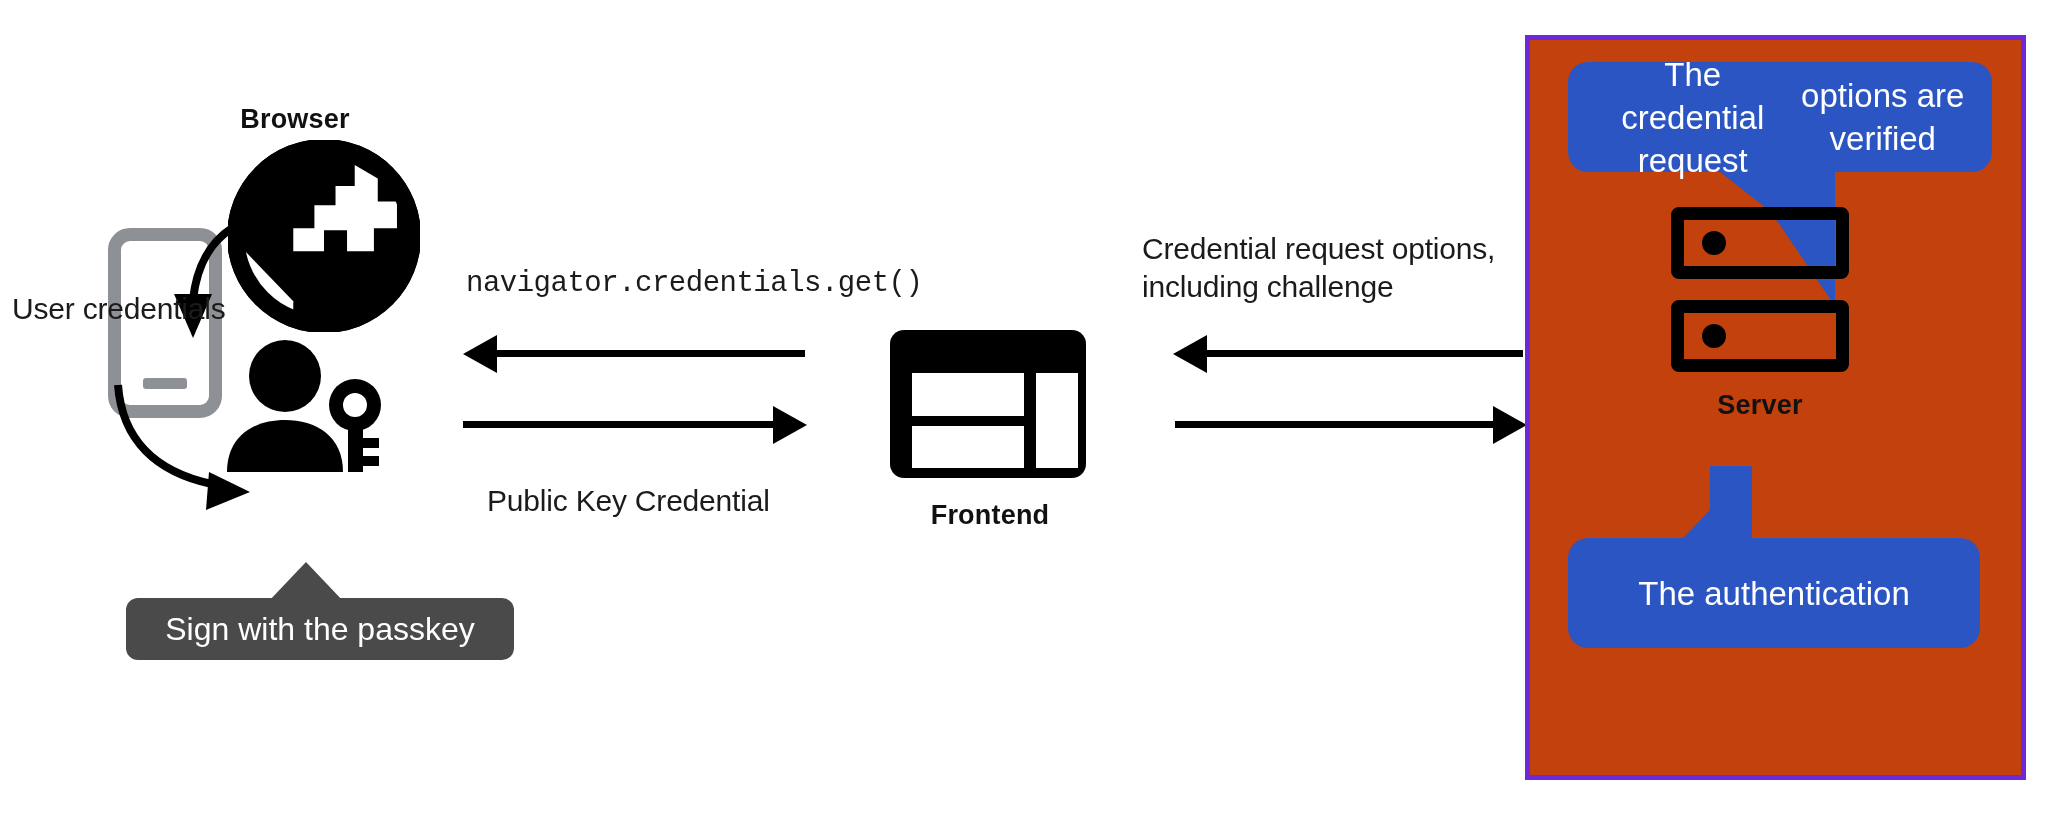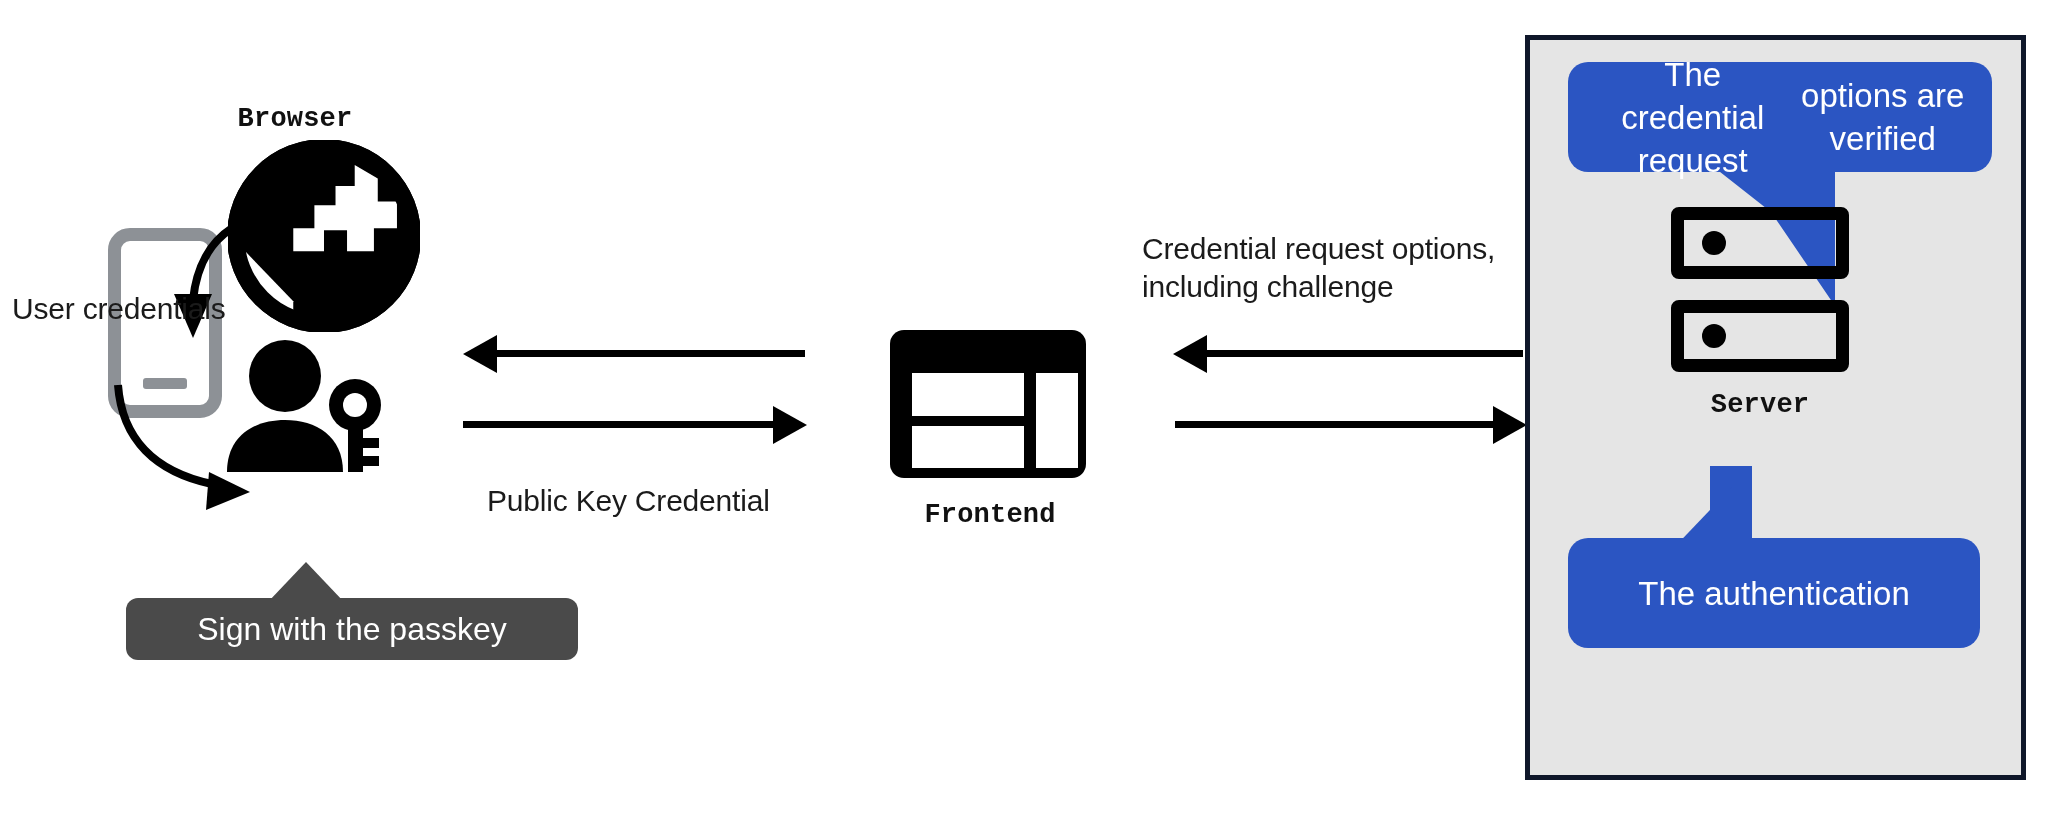--- a/index.html
+++ b/index.html
@@ -30,21 +30,21 @@
     white-space: pre;
     letter-spacing: -0.2px;
   }
   .lbl.mono {
     font-family: "Liberation Mono", monospace;
     font-size: 29px;
     letter-spacing: -0.5px;
   }
   .node-caption {
     position: absolute;
-    font-family: Liberation Mono, monospace;
+    font-family: Liberation Sans, sans-serif;
     font-weight: bold;
     font-size: 27px;
     color: #111111;
     letter-spacing: 0.2px;
     text-align: center;
     white-space: pre;
   }
 
   
   .arrow-line {
@@ -109,22 +109,22 @@
     background: #000000;
     left: 18px;
     top: 50%;
     transform: translateY(-50%);
   }
 
   
   .server-region {
     position: absolute;
     box-sizing: border-box;
-    background: #e5e5e5;
-    border: 5px solid #0f172a;
+    background: #c2410c;
+    border: 5px solid #6d28d9;
   }
 
   
   .callout {
     position: absolute;
     box-sizing: border-box;
     border-radius: 20px;
     color: #ffffff;
     font-family: "Liberation Sans", sans-serif;
     font-size: 33px;
@@ -191,22 +191,23 @@
       <rect x="151" y="102" width="16" height="10" fill="#000"></rect>
       <rect x="151" y="120" width="16" height="10" fill="#000"></rect>
     </svg>
   </div>
 
   <div class="callout-tail" style="left:228px; top:560px; width:120px; height:40px;">
     <svg width="120" height="42" viewBox="0 0 120 42">
       <polygon points="40,42 78,2 116,42" fill="#4a4a4a"></polygon>
     </svg>
   </div>
-  <div class="callout gray" style="left:126px; top:598px; width:452px; height:62px;">Sign with the passkey</div>
-
+  <div class="callout gray" style="left:126px; top:598px; width:388px; height:62px;">Sign with the passkey</div>
+
+  <div class="lbl mono" style="left:466px; top:265px;">navigator.credentials.get()</div>
 
   <div>
     <div class="arrow-head left" style="left:463px; top:335px;"></div>
     <div class="arrow-line" style="left:495px; top:350px; width:310px;"></div>
   </div>
 
   <div>
     <div class="arrow-line" style="left:463px; top:421px; width:310px;"></div>
     <div class="arrow-head right" style="left:773px; top:406px;"></div>
   </div>

